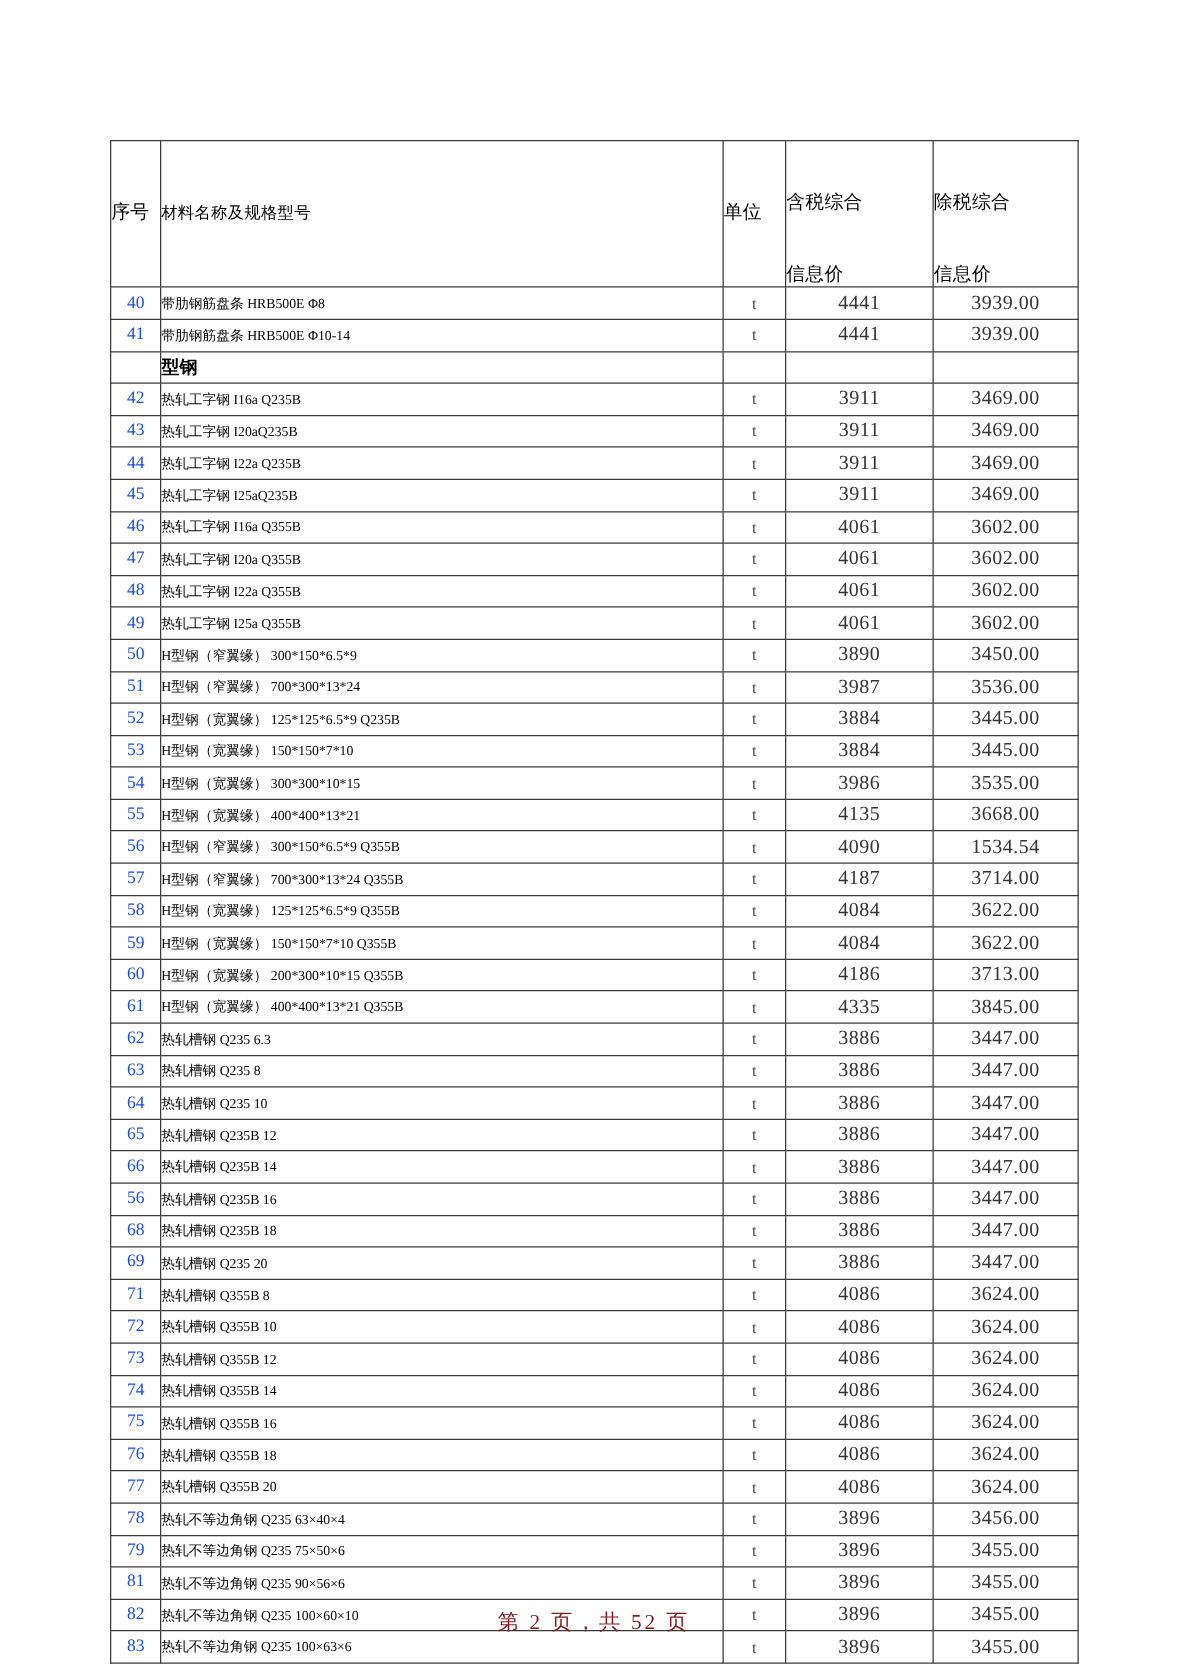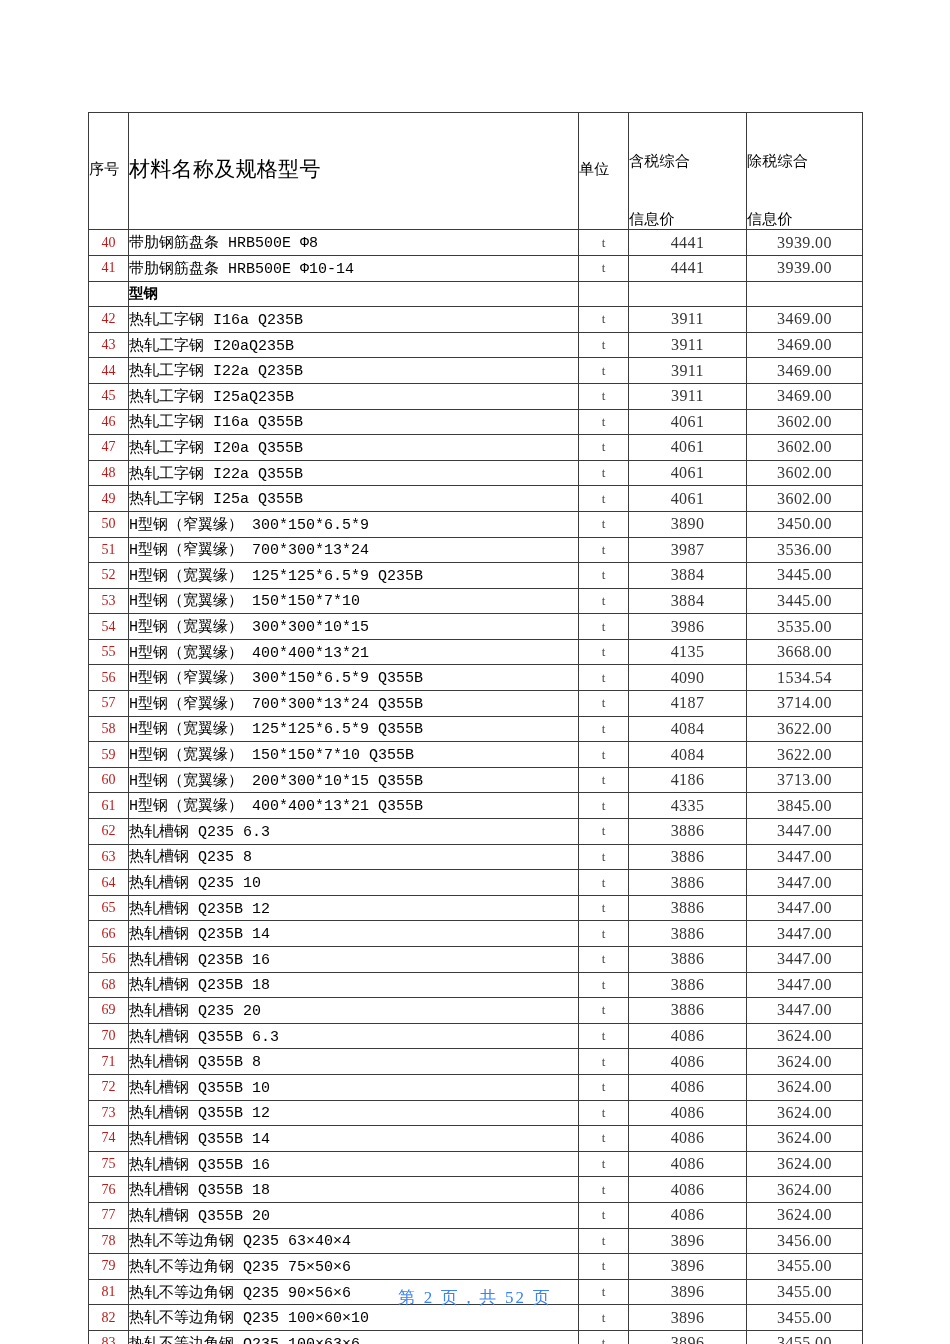--- a/index.html
+++ b/index.html
@@ -50,43 +50,43 @@
   thead th {
     height: 46px;
     text-align: left;
     font-family: Liberation Mono, monospace;
     font-weight: bold;
     font-size: 15px;
     line-height: 1.08;
     letter-spacing: 0.3px;
   }
   thead th.h-name {
-    font-size: 21px;
+    font-size: 13px;
   }
   thead th .two-line {
     display: block;
     margin-top: 42px;
   }
 
   tbody td {
     height: 24.6px;
   }
 
   td.seq {
     text-align: center;
     font-size: 14px;
-    color: #b91c1c;
+    color: #1d4ed8;
     font-family: "Liberation Serif", "DejaVu Serif", serif;
   }
 
   td.name {
     text-align: left;
     padding-left: 3px;
-    font-size: 15px;
-    font-family: Liberation Mono, monospace;
+    font-size: 11px;
+    font-family: Liberation Serif, serif;
     white-space: nowrap;
     overflow: hidden;
   }
 
   td.name.section {
     text-align: left;
     font-weight: bold;
     font-family: "Liberation Sans", "DejaVu Sans", sans-serif;
     font-size: 14.5px;
     padding-left: 0;
@@ -107,21 +107,21 @@
 
   .footer {
     position: absolute;
     left: 0;
     top: 1286px;
     width: 950px;
     text-align: center;
     font-family: "Liberation Serif", "DejaVu Serif", serif;
     font-size: 17px;
     letter-spacing: 2.2px;
-    color: #3b82f6;
+    color: #7f1d1d;
   }
 </style>
 </head>
 <body>
 
 <div class="page">
 
   <table class="price-table">
     <colgroup>
       <col class="c-seq">
@@ -357,27 +357,20 @@
           <td class="price">3447.00</td>
         </tr>
         <tr>
           <td class="seq">69</td>
           <td class="name">热轧槽钢 Q235 20</td>
           <td class="unit">t</td>
           <td class="price">3886</td>
           <td class="price">3447.00</td>
         </tr>
         <tr>
-          <td class="seq">70</td>
-          <td class="name">热轧槽钢 Q355B 6.3</td>
-          <td class="unit">t</td>
-          <td class="price">4086</td>
-          <td class="price">3624.00</td>
-        </tr>
-        <tr>
           <td class="seq">71</td>
           <td class="name">热轧槽钢 Q355B 8</td>
           <td class="unit">t</td>
           <td class="price">4086</td>
           <td class="price">3624.00</td>
         </tr>
         <tr>
           <td class="seq">72</td>
           <td class="name">热轧槽钢 Q355B 10</td>
           <td class="unit">t</td>

